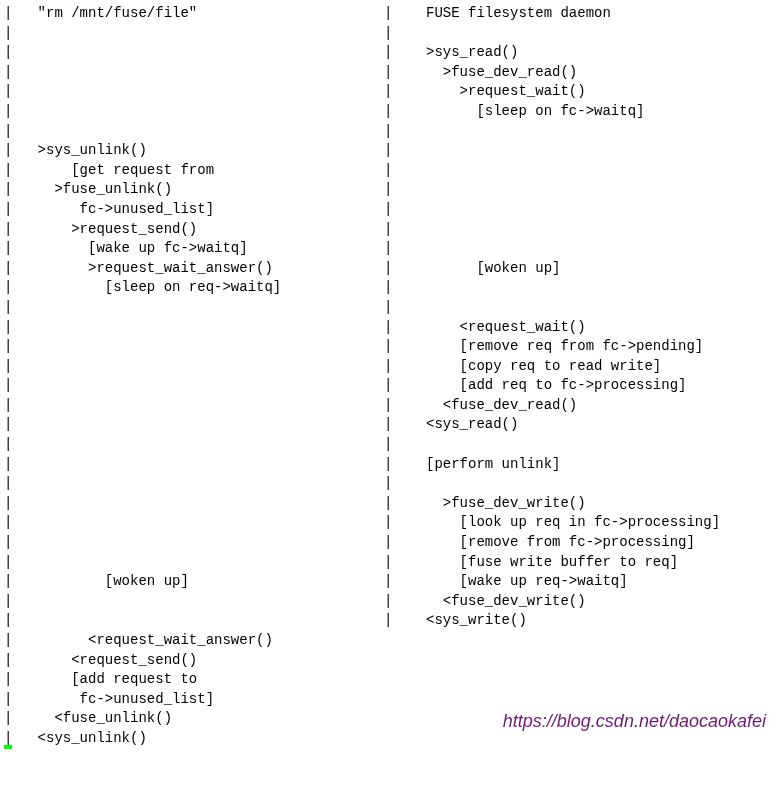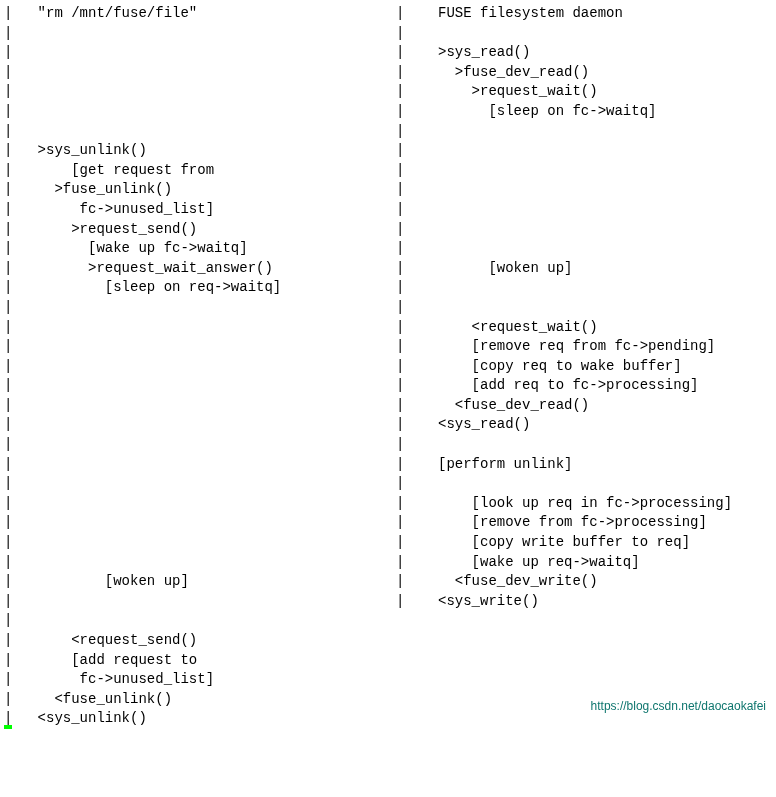--- a/index.html
+++ b/index.html
@@ -28,39 +28,39 @@
     .line {
       display: flex;
       white-space: pre;
       height: 19.6px;
     }
     .left-col {
       width: 380px;
     }
     .right-col {
       flex: 1;
-      margin-left: 12px;
     }
     .cursor {
       background: #00ff00;
       width: 8px;
       height: 4px;
       display: inline-block;
       position: absolute;
       left: 4px;
       bottom: 4px;
     }
     .watermark {
       position: absolute;
       bottom: 18px;
       right: 10px;
-      color: #0f766e;
+      color: #701a75;
       font-family: Arial, sans-serif;
-      font-size: 12px;
+      font-size: 18px;
       pointer-events: none;
+      font-style: italic;
     }
   </style>
 </head>
 <body>
 
 <div class="container">
   <div class="column left-col" id="left-col">
       <div class="line">|   "rm /mnt/fuse/file"</div>
       <div class="line">|</div>
       <div class="line">|</div>
@@ -86,20 +86,21 @@
       <div class="line">|</div>
       <div class="line">|</div>
       <div class="line">|</div>
       <div class="line">|</div>
       <div class="line">|</div>
       <div class="line">|</div>
       <div class="line">|</div>
       <div class="line">|           [woken up]</div>
       <div class="line">|</div>
       <div class="line">|</div>
+      <div class="line">|         &lt;request_wait_answer()</div>
       <div class="line">|       &lt;request_send()</div>
       <div class="line">|       [add request to</div>
       <div class="line">|        fc-&gt;unused_list]</div>
       <div class="line">|     &lt;fuse_unlink()</div>
       <div class="line">|   &lt;sys_unlink()</div>
     </div>
   <div class="column right-col" id="right-col">
       <div class="line">|    FUSE filesystem daemon</div>
       <div class="line">|</div>
       <div class="line">|    &gt;sys_read()</div>
@@ -111,30 +112,31 @@
       <div class="line">|</div>
       <div class="line">|</div>
       <div class="line">|</div>
       <div class="line">|</div>
       <div class="line">|</div>
       <div class="line">|          [woken up]</div>
       <div class="line">|</div>
       <div class="line">|</div>
       <div class="line">|        &lt;request_wait()</div>
       <div class="line">|        [remove req from fc-&gt;pending]</div>
-      <div class="line">|        [copy req to wake buffer]</div>
+      <div class="line">|        [copy req to read write]</div>
       <div class="line">|        [add req to fc-&gt;processing]</div>
       <div class="line">|      &lt;fuse_dev_read()</div>
       <div class="line">|    &lt;sys_read()</div>
       <div class="line">|</div>
       <div class="line">|    [perform unlink]</div>
       <div class="line">|</div>
+      <div class="line">|      &gt;fuse_dev_write()</div>
       <div class="line">|        [look up req in fc-&gt;processing]</div>
       <div class="line">|        [remove from fc-&gt;processing]</div>
-      <div class="line">|        [copy write buffer to req]</div>
+      <div class="line">|        [fuse write buffer to req]</div>
       <div class="line">|        [wake up req-&gt;waitq]</div>
       <div class="line">|      &lt;fuse_dev_write()</div>
       <div class="line">|    &lt;sys_write()</div>
       <div class="line"></div>
       <div class="line"></div>
       <div class="line"></div>
       <div class="line"></div>
       <div class="line"></div>
       <div class="line"></div>
     </div>

